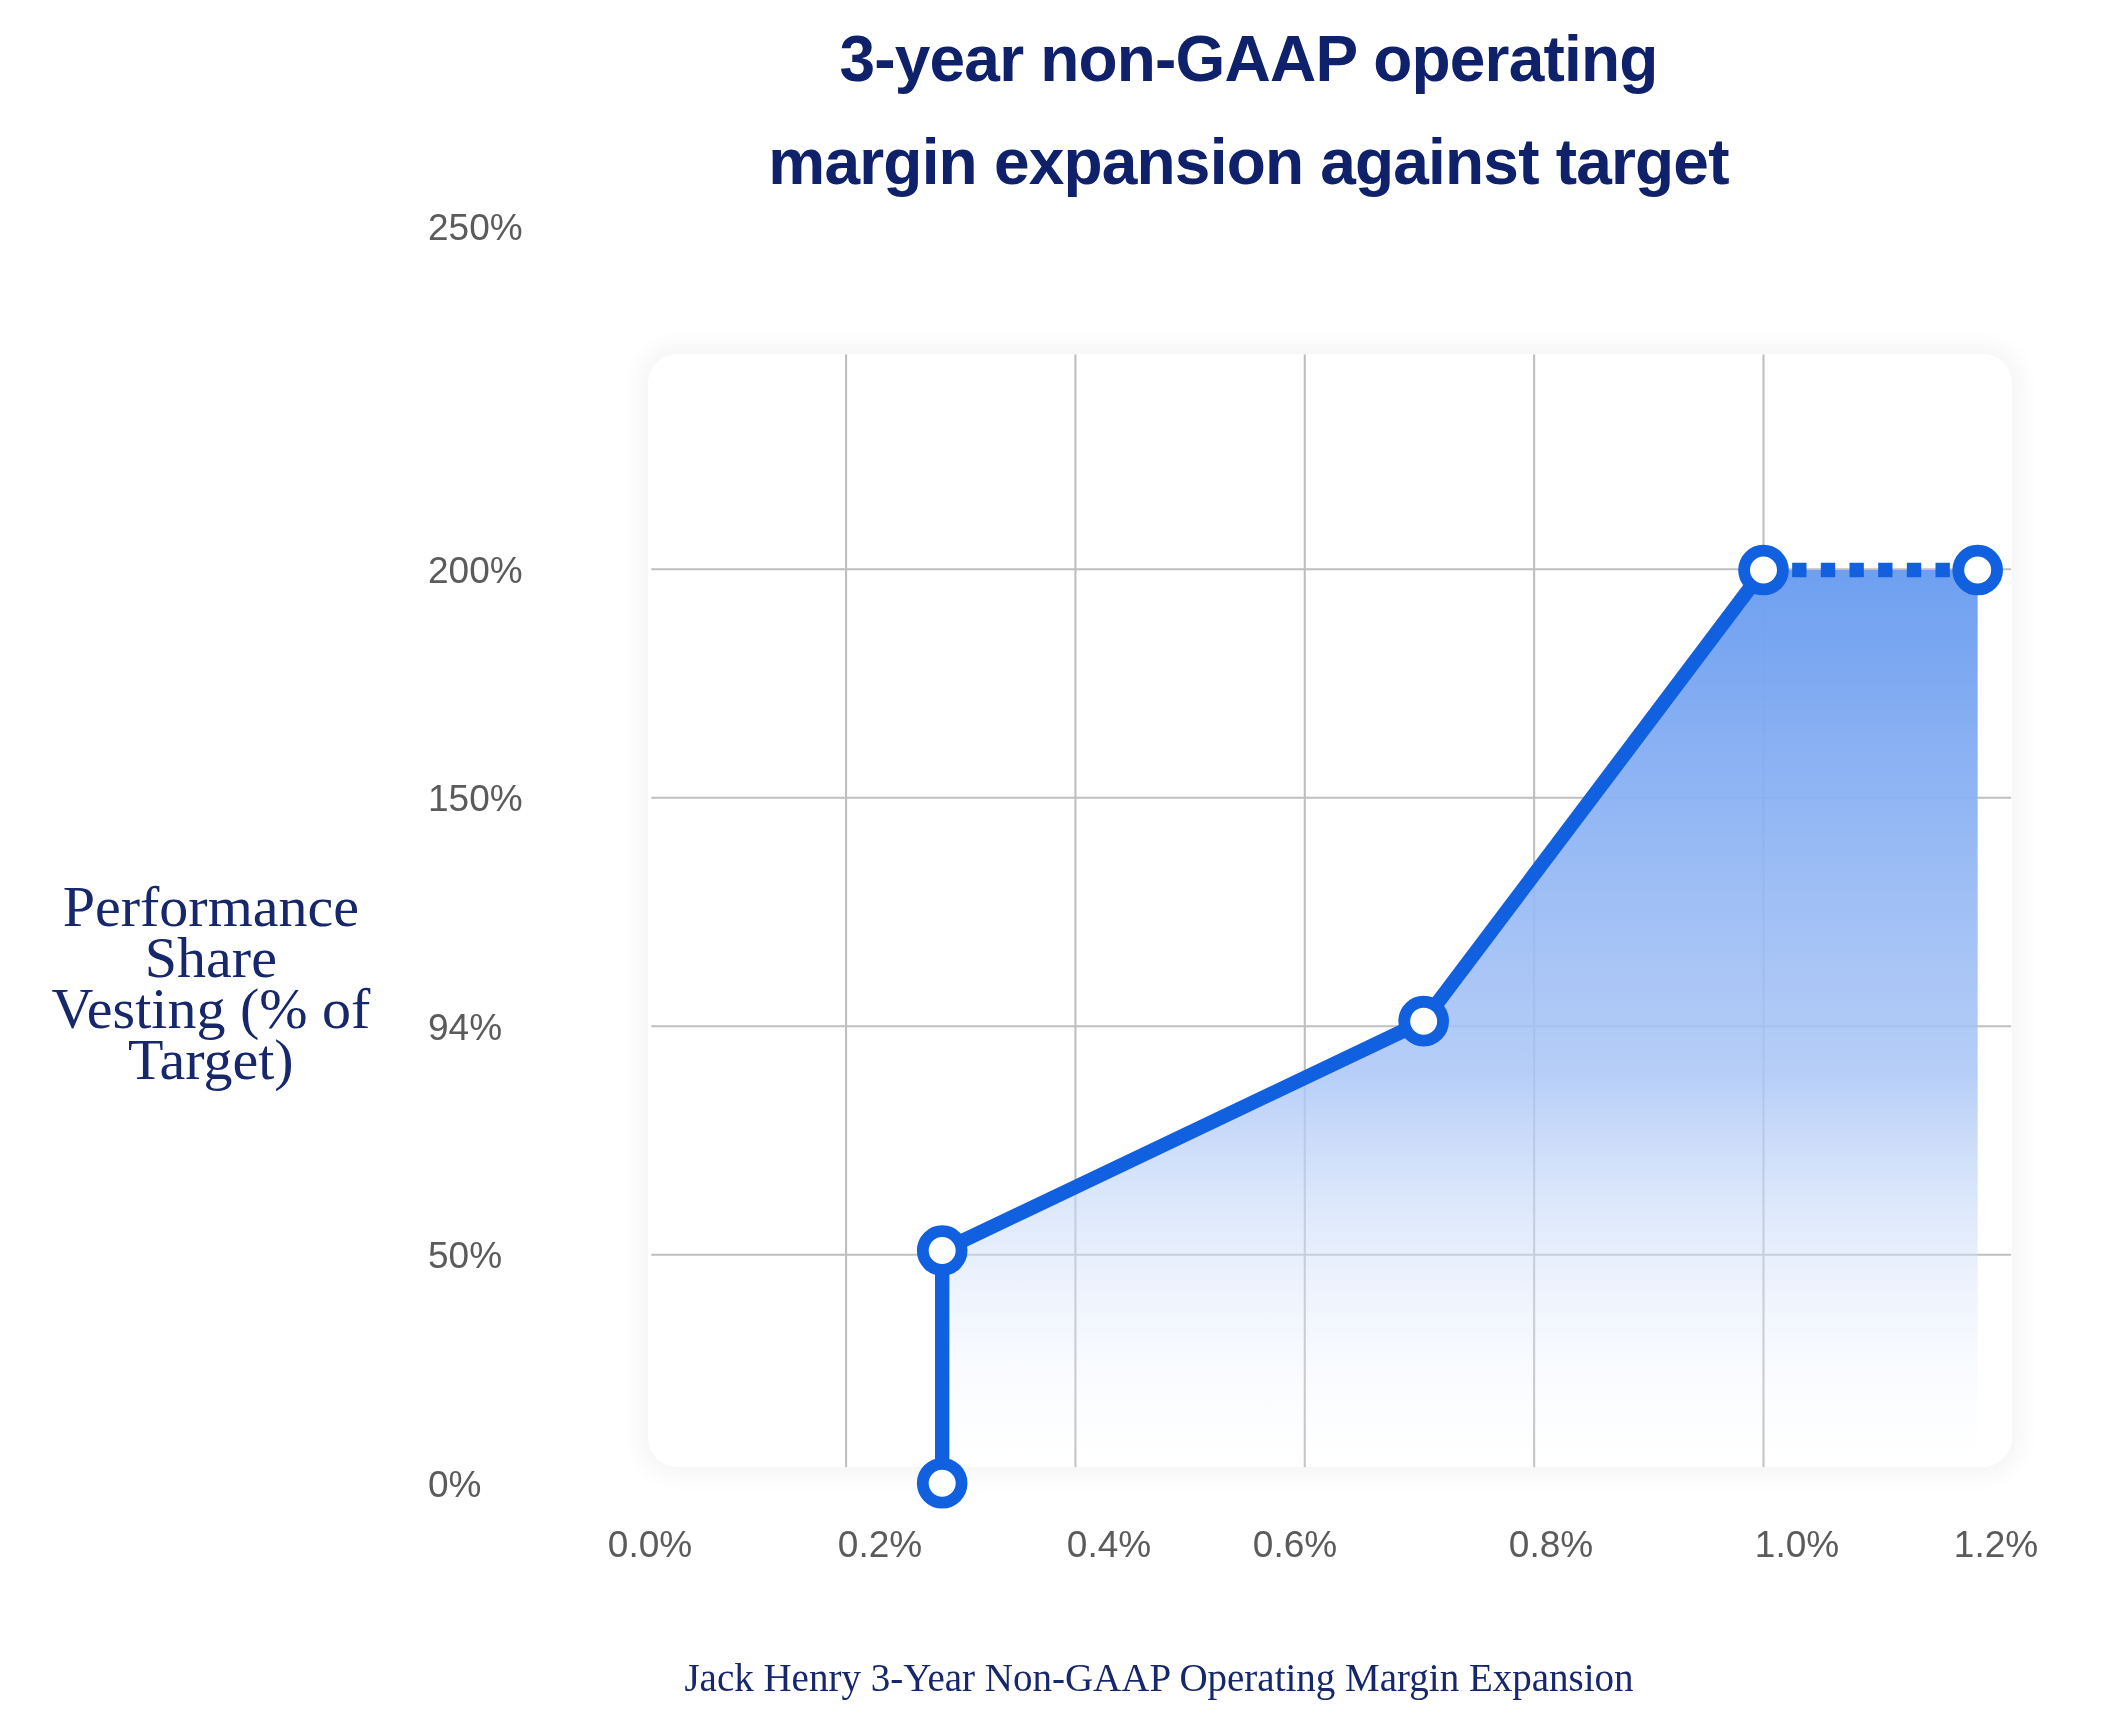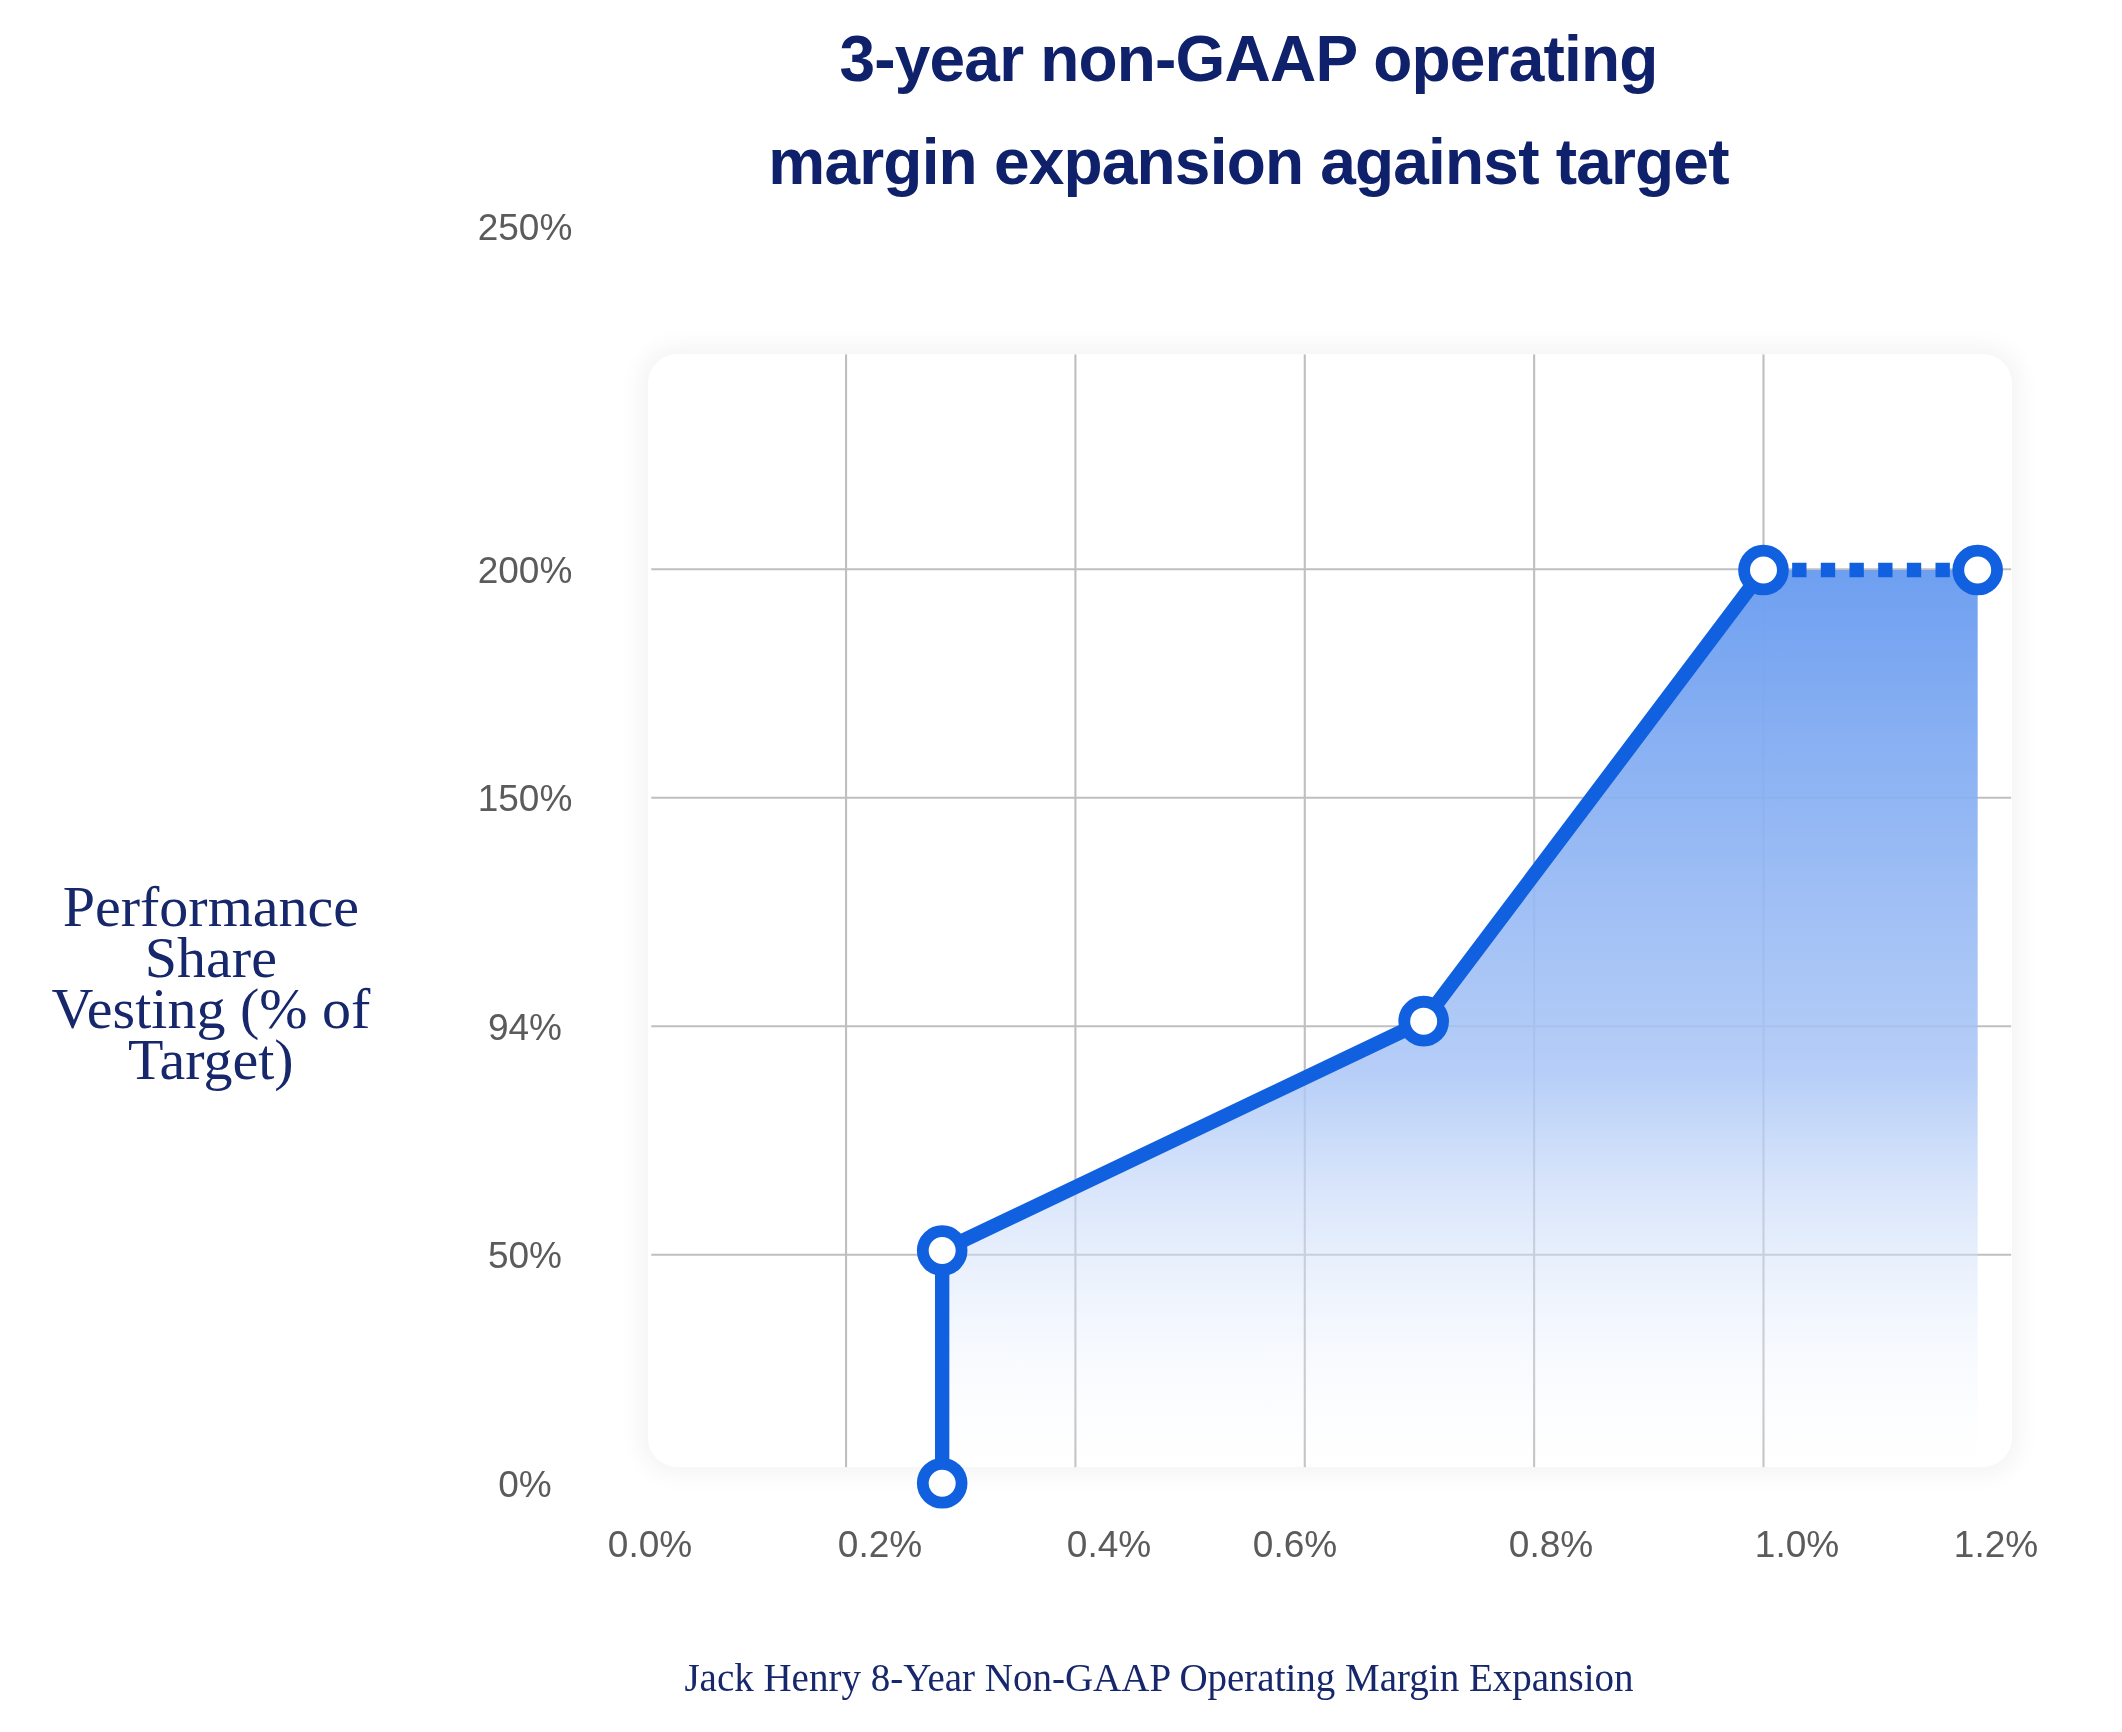--- a/index.html
+++ b/index.html
@@ -53,21 +53,21 @@
     width:1364px; height:1113px;
     background:#ffffff;
     border-radius:29px;
     box-shadow:0 0 22px 8.4px rgba(0,0,0,0.045);
   }
 
   
   .ytick{
     position:absolute;
     width:194px;
-    text-align:center;
+    text-align:left;
     font-family:"Liberation Sans", sans-serif;
     font-size:37px;
     color:#5B5B5B;
     white-space:nowrap;
   }
   .xtick{
     position:absolute;
     width:186px;
     text-align:center;
     font-family:"Liberation Sans", sans-serif;
@@ -153,16 +153,16 @@
   <div class="ytick" style="left:428px;top:1464px;">0%</div>
 
   <div class="xtick" style="left:557px;top:1524px;">0.0%</div>
   <div class="xtick" style="left:787px;top:1524px;">0.2%</div>
   <div class="xtick" style="left:1016px;top:1524px;text-align:center;">0.4%</div>
   <div class="xtick" style="left:1202px;top:1524px;">0.6%</div>
   <div class="xtick" style="left:1458px;top:1524px;text-align:center;">0.8%</div>
   <div class="xtick" style="left:1704px;top:1524px;">1.0%</div>
   <div class="xtick" style="left:1903px;top:1524px;">1.2%</div>
 
-  <div id="xcaption">Jack Henry 8-Year Non-GAAP Operating Margin Expansion</div>
+  <div id="xcaption">Jack Henry 3-Year Non-GAAP Operating Margin Expansion</div>
 
 </div>
 
 
 </body></html>

